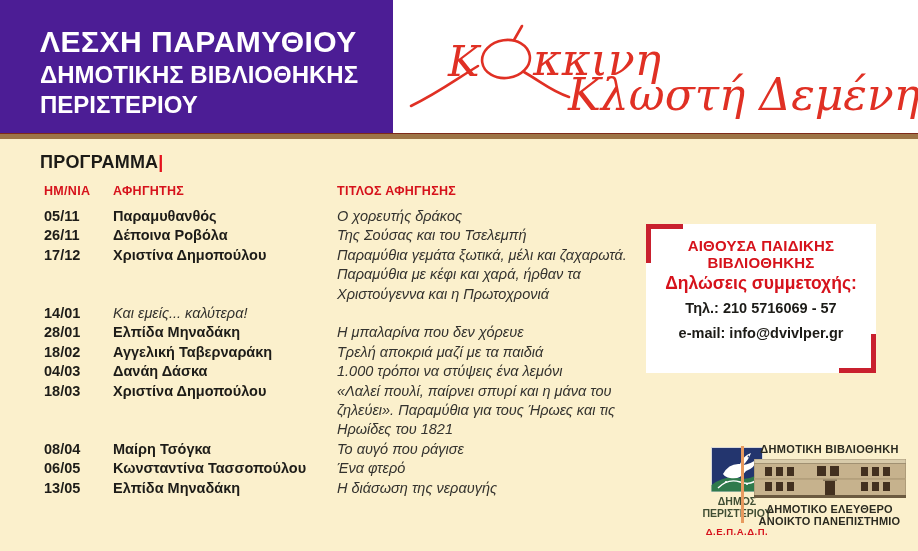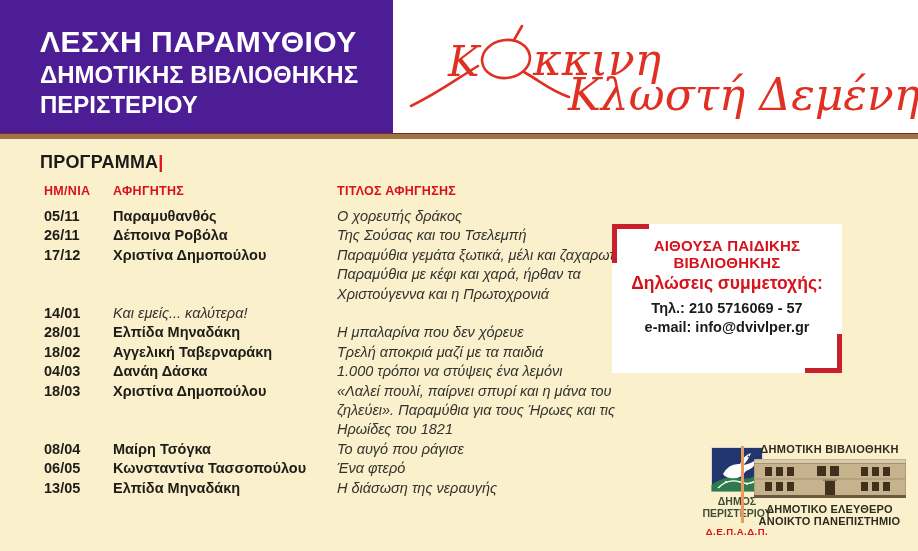--- a/index.html
+++ b/index.html
@@ -42,34 +42,34 @@
     color:#d6121b;font-size:12.5px;font-weight:700;letter-spacing:.3px;
     margin-bottom:9px;line-height:14px;
   }
   .row{color:#1d1c18;}
   .cell{font-size:14.5px;line-height:19.4px;}
   .cell.date{font-weight:700;}
   .cell.narrator{font-weight:600;}
   .cell.title{font-style:italic;font-weight:500;color:#33322e;}
   
   .info-box{
-    position:absolute;left:612px;top:224px;width:230px;height:149px;
+    position:absolute;left:646px;top:224px;width:230px;height:149px;
     background:#ffffff;box-sizing:border-box;text-align:center;
     padding-top:13px;
   }
   .bracket-tl{position:absolute;left:0;top:0;width:37px;height:39px;
     border-left:5px solid #c9202e;border-top:5px solid #c9202e;box-sizing:border-box;}
   .bracket-br{position:absolute;right:0;bottom:0;width:37px;height:39px;
     border-right:5px solid #c9202e;border-bottom:5px solid #c9202e;box-sizing:border-box;}
   .info-title{color:#d6121b;font-size:15px;font-weight:700;line-height:17px;letter-spacing:.2px;}
   .info-address{color:#1c1b17;font-size:13.5px;font-weight:700;line-height:18px;margin-top:7px;}
   .info-note{font-weight:400;font-size:12.5px;}
   .info-cta{color:#d6121b;font-size:17.5px;font-weight:700;margin-top:2px;}
   .info-phone{color:#1c1b17;font-size:14.5px;font-weight:700;margin-top:6px;}
-  .info-email{color:#1c1b17;font-size:14.5px;font-weight:700;margin-top:3px;}
+  .info-email{color:#1c1b17;font-size:14.5px;font-weight:700;margin-top:9px;}
   
   .muni{position:absolute;left:653px;top:447px;width:80px;text-align:center;margin-left:44px;}
   .muni-logo{display:block;margin:0 auto;}
   .muni-name{color:#3f4d33;font-size:10.5px;font-weight:700;line-height:11.5px;margin-top:4px;}
   .muni-org{color:#d6121b;font-size:9.5px;font-weight:700;margin-top:7px;letter-spacing:.5px;}
   .divider-v{position:absolute;left:741px;top:446px;width:3px;height:77px;background:#e89a5f;}
   .library{position:absolute;left:752px;top:443px;width:155px;text-align:center;}
   .library-top{color:#2a2a20;font-size:11px;font-weight:700;letter-spacing:.3px;}
   .library-building{display:block;margin:4px auto 0 auto;}
   .library-bottom{color:#2a2a20;font-size:11px;font-weight:700;line-height:12px;margin-top:4px;letter-spacing:.2px;}

